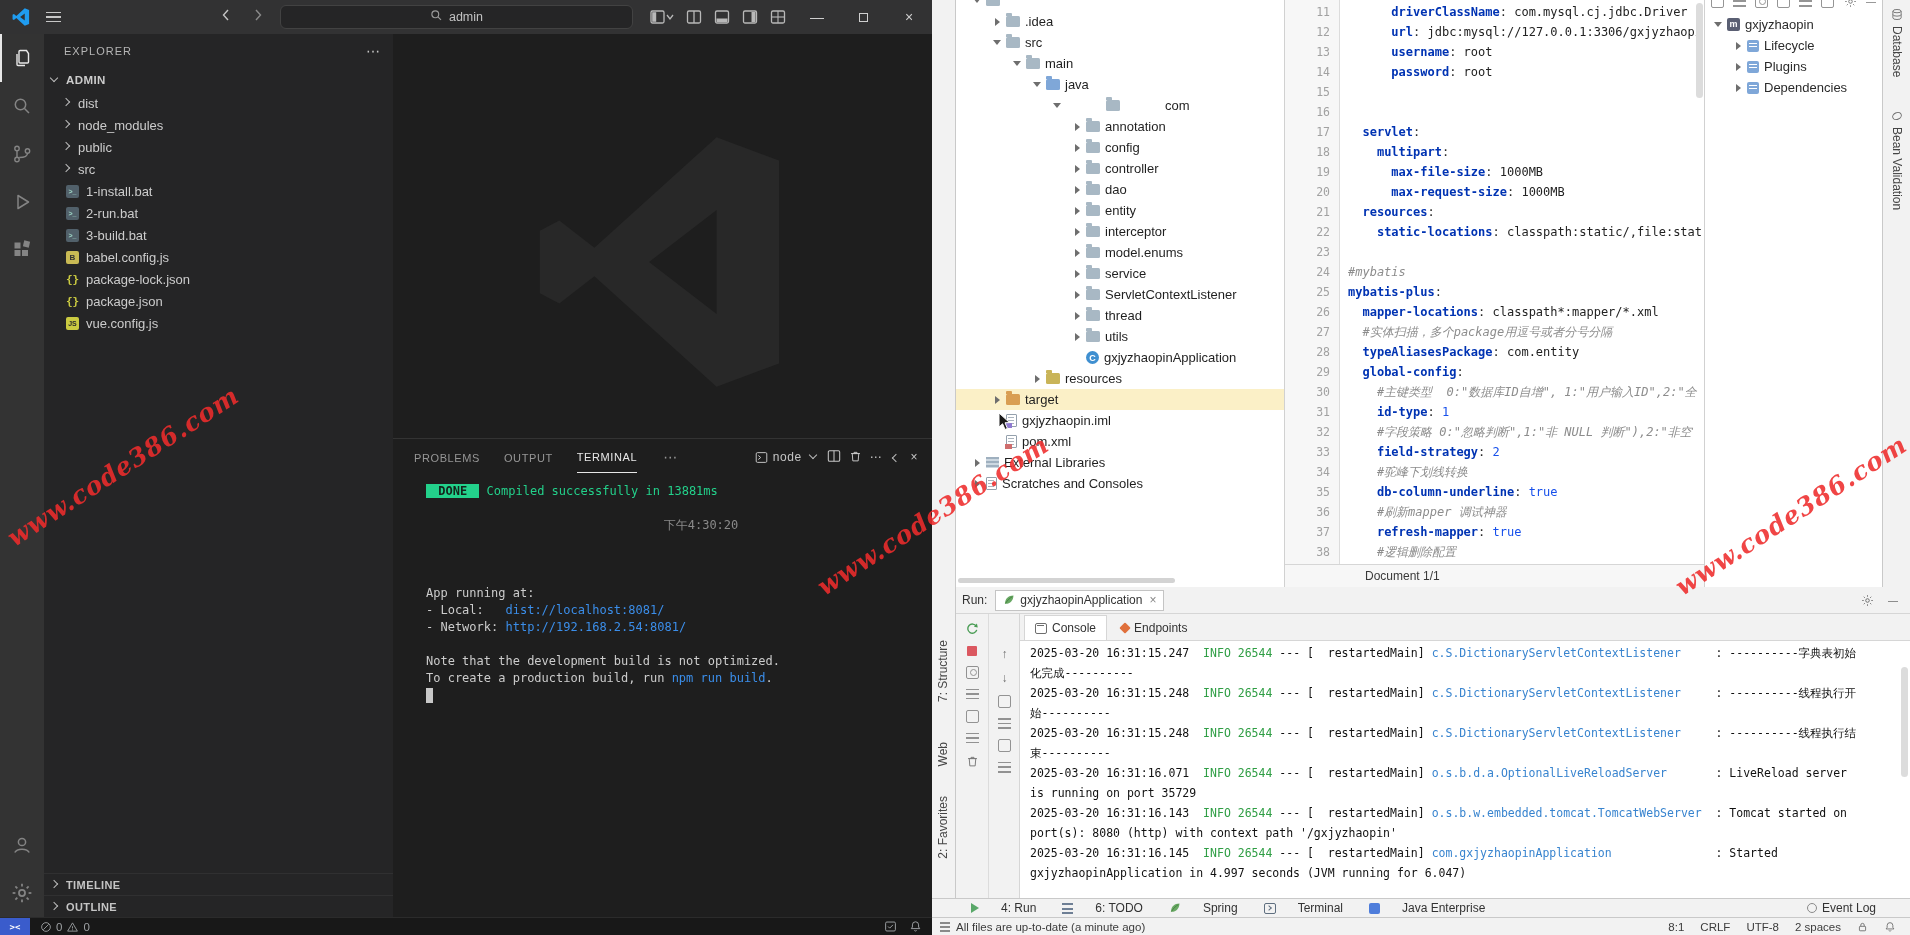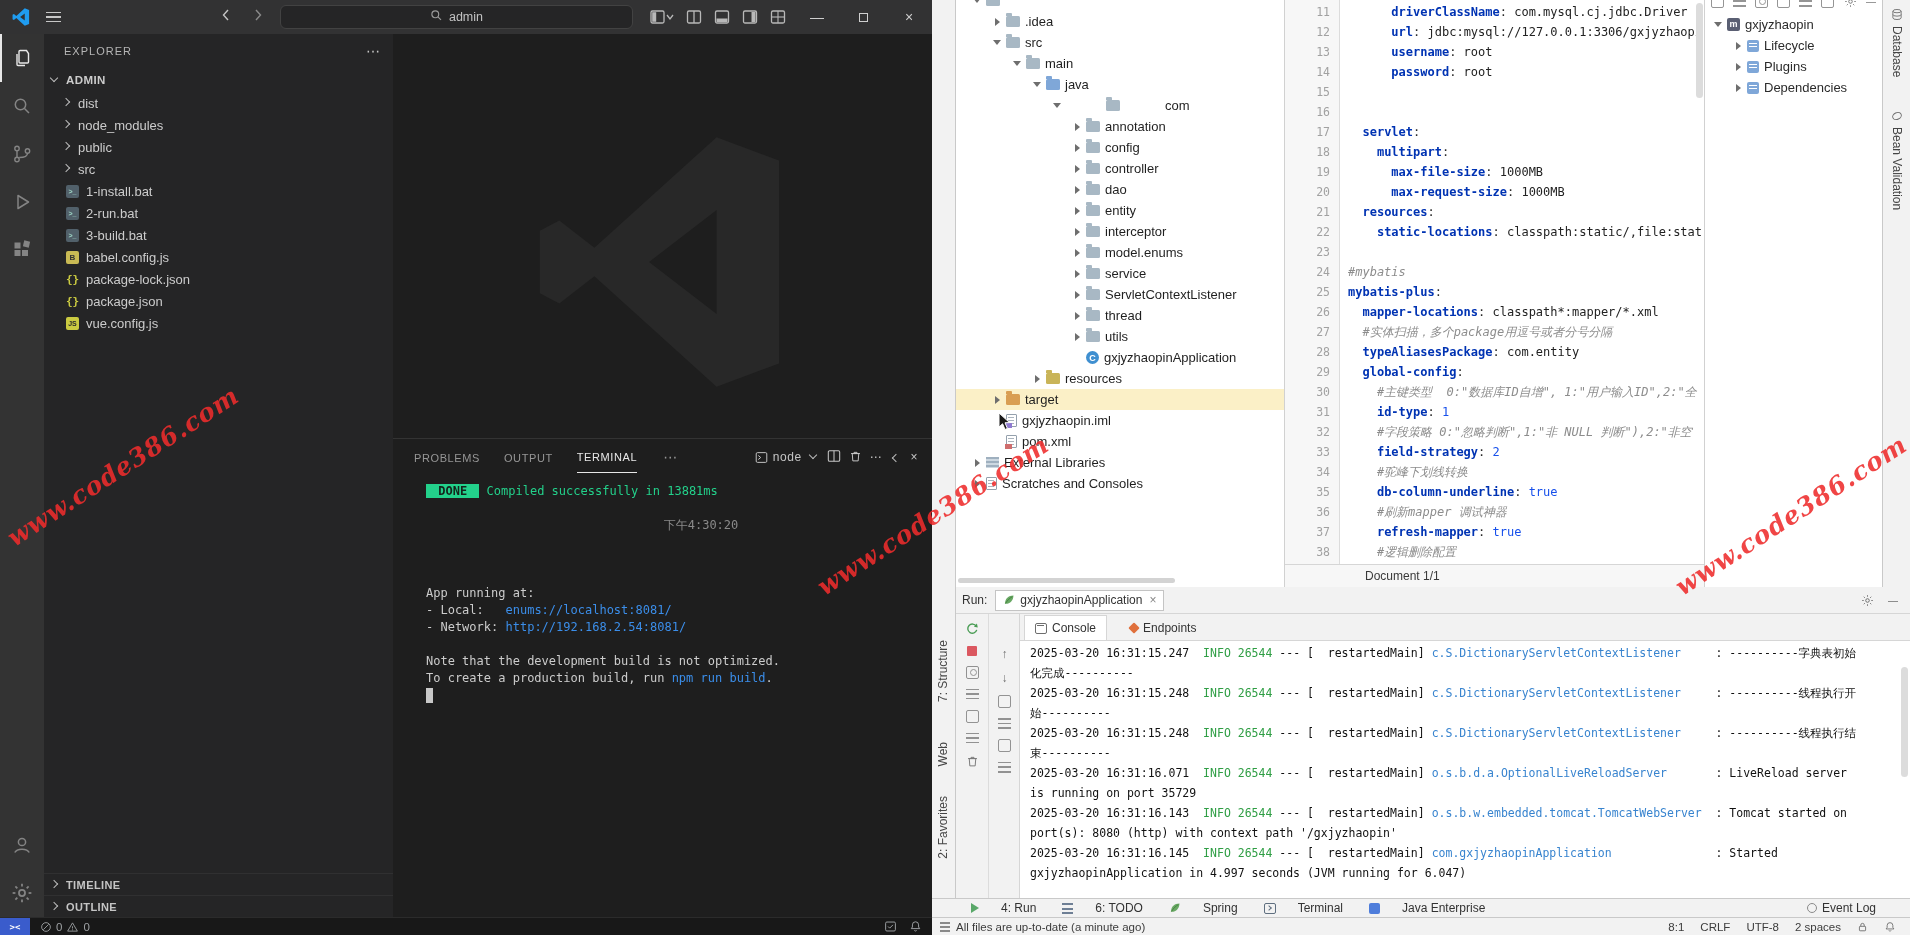--- a/index.html
+++ b/index.html
@@ -126,21 +126,21 @@
 .runtab{display:flex;align-items:center;gap:5px;background:#fff;border:1px solid #c4c4c4;height:21px;padding:0 7px;font-size:12px}
 .runtab .x{color:#888;font-size:12px;margin-left:2px}
 .runhr{margin-left:auto;display:flex;gap:14px;align-items:center;padding-right:12px;color:#6e6e6e}
 .runside{position:absolute;left:0;top:27px;width:64px;bottom:0;background:#f2f2f2;border-right:1px solid #d6d6d6}
 .rcol{position:absolute;top:0;bottom:0;width:32px;display:flex;flex-direction:column;align-items:center;gap:10px;padding-top:8px}
 .rcol.c2{left:32px;border-left:1px solid #dcdcdc;padding-top:33px;color:#6e6e6e;font-size:12px}
 .redsq{width:10px;height:10px;background:#db5860;border-radius:1px}
 .gicon{width:13px;height:13px;border:1.5px solid #7a7a7a;border-radius:2px;position:relative;opacity:.8}
 .gicon.cam::after{content:"";position:absolute;left:3px;top:2px;width:5px;height:5px;border:1.5px solid #7a7a7a;border-radius:50%}
 .gistripes{width:13px;height:11px;background:repeating-linear-gradient(to bottom,#7a7a7a 0 1.5px,transparent 1.5px 4.5px);opacity:.8}
-.runtabs{position:absolute;left:64px;top:27px;right:0;height:27px;background:#f2f2f2;border-bottom:1px solid #d6d6d6;display:flex;align-items:flex-end;padding-left:4px;gap:13px;font-size:12px;color:#333}
+.runtabs{position:absolute;left:64px;top:27px;right:0;height:27px;background:#f2f2f2;border-bottom:1px solid #d6d6d6;display:flex;align-items:flex-end;padding-left:4px;gap:4px;font-size:12px;color:#333}
 .rtab{display:flex;align-items:center;gap:5px;padding:5px 10px}
 .rtab.active{background:#fff;border:1px solid #d6d6d6;border-bottom:none}
 .epicon{width:8px;height:8px;background:#e0703c;transform:rotate(45deg);border-radius:1px}
 .conicon{width:12px;height:11px;border:1.5px solid #6e6e6e;border-radius:2px;position:relative}
 .conicon::after{content:"";position:absolute;left:1px;top:1px;width:7px;height:1.5px;background:#6e6e6e}
 #ij-logs{position:absolute;left:64px;top:54px;right:0;bottom:0;background:#fff;padding:2px 0 0 10px;font:11.5px "DejaVu Sans Mono",monospace;color:#111;overflow:hidden}
 .lrow{height:20px;line-height:20px;white-space:pre}
 .ll,.lp{color:#2f9e44}
 .llg{color:#3884cf;display:inline-block;width:41ch}
 .cscroll{position:absolute;right:2px;top:80px;width:7px;height:110px;background:#dcdcdc;border-radius:4px}
@@ -409,21 +409,21 @@
         </div>
       </div>
       <div id="vs-term">
           <div class="trow"><span class="tbadge"> DONE </span> <span class="tgreen">Compiled successfully in 13881ms</span></div>
           <div class="trow">&nbsp;</div>
           <div class="trow ttime">下午4:30:20</div>
           <div class="trow">&nbsp;</div>
           <div class="trow">&nbsp;</div>
           <div class="trow">&nbsp;</div>
           <div class="trow">App running at:</div>
-          <div class="trow"><span>- Local:   </span><span class="tlink">enums://localhost:8081/</span></div>
+          <div class="trow"><span>- Local:   </span><span class="tlink">dist://localhost:8081/</span></div>
           <div class="trow"><span>- Network: </span><span class="tlink">http://192.168.2.54:8081/</span></div>
           <div class="trow">&nbsp;</div>
           <div class="trow">Note that the development build is not optimized.</div>
           <div class="trow"><span>To create a production build, run </span><span class="tlink">npm run build</span><span>.</span></div>
           <div class="trow"><span class="tcursor"></span></div>
         </div>
     </section>
 
     <footer class="vsc-status">
       <span class="remote">&gt;&lt;</span>

